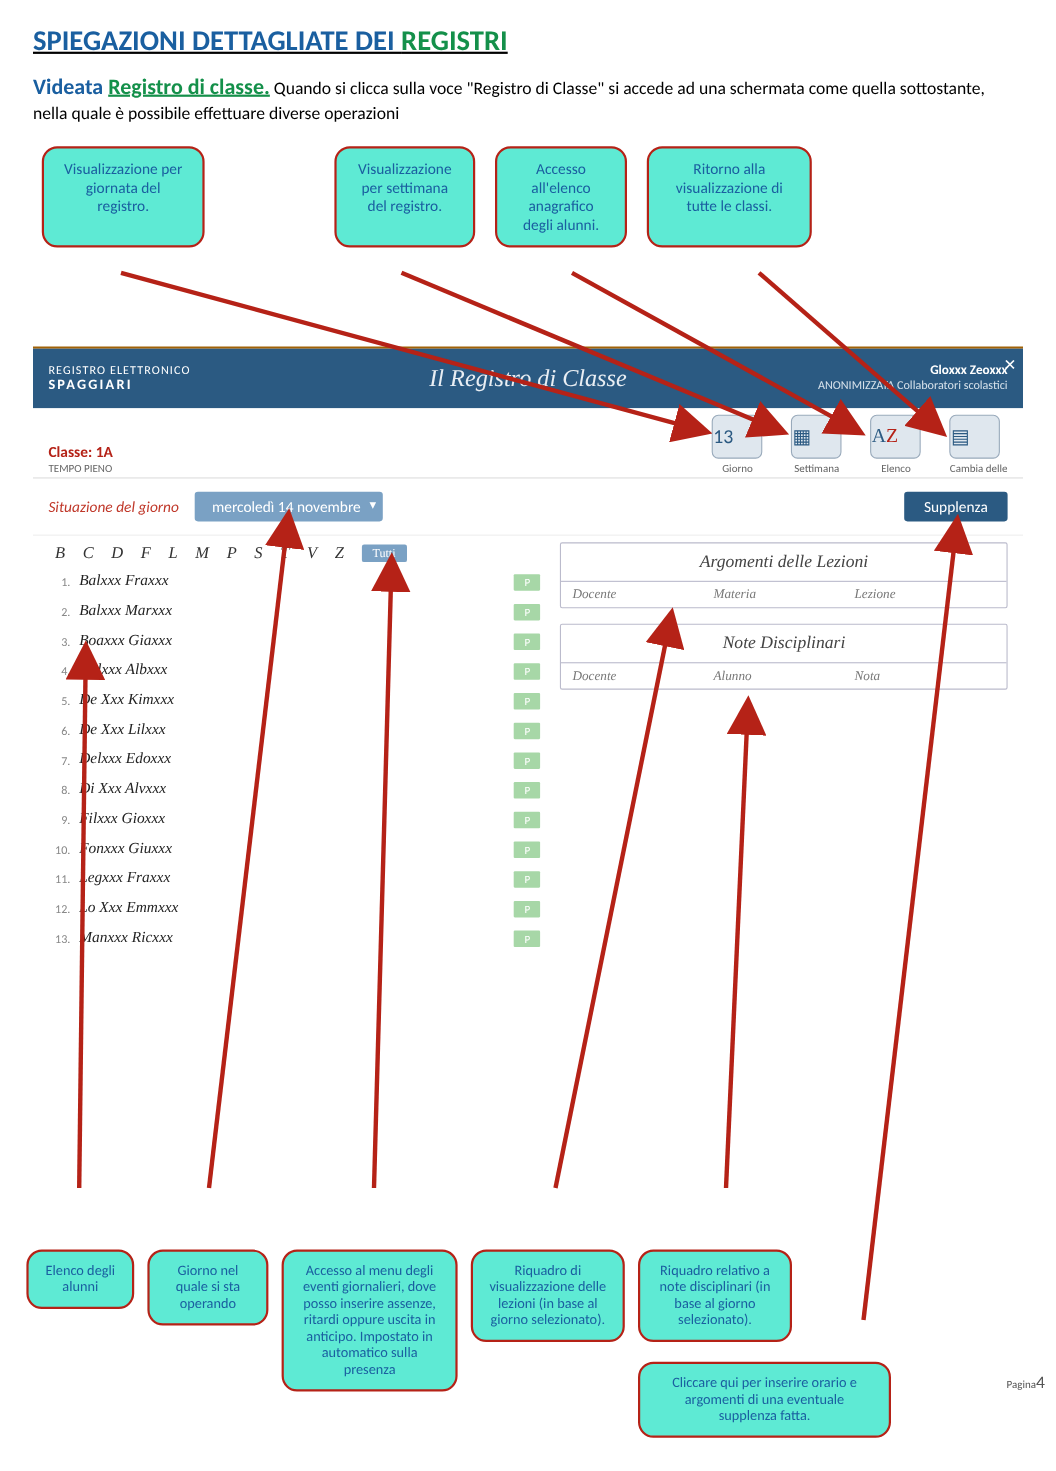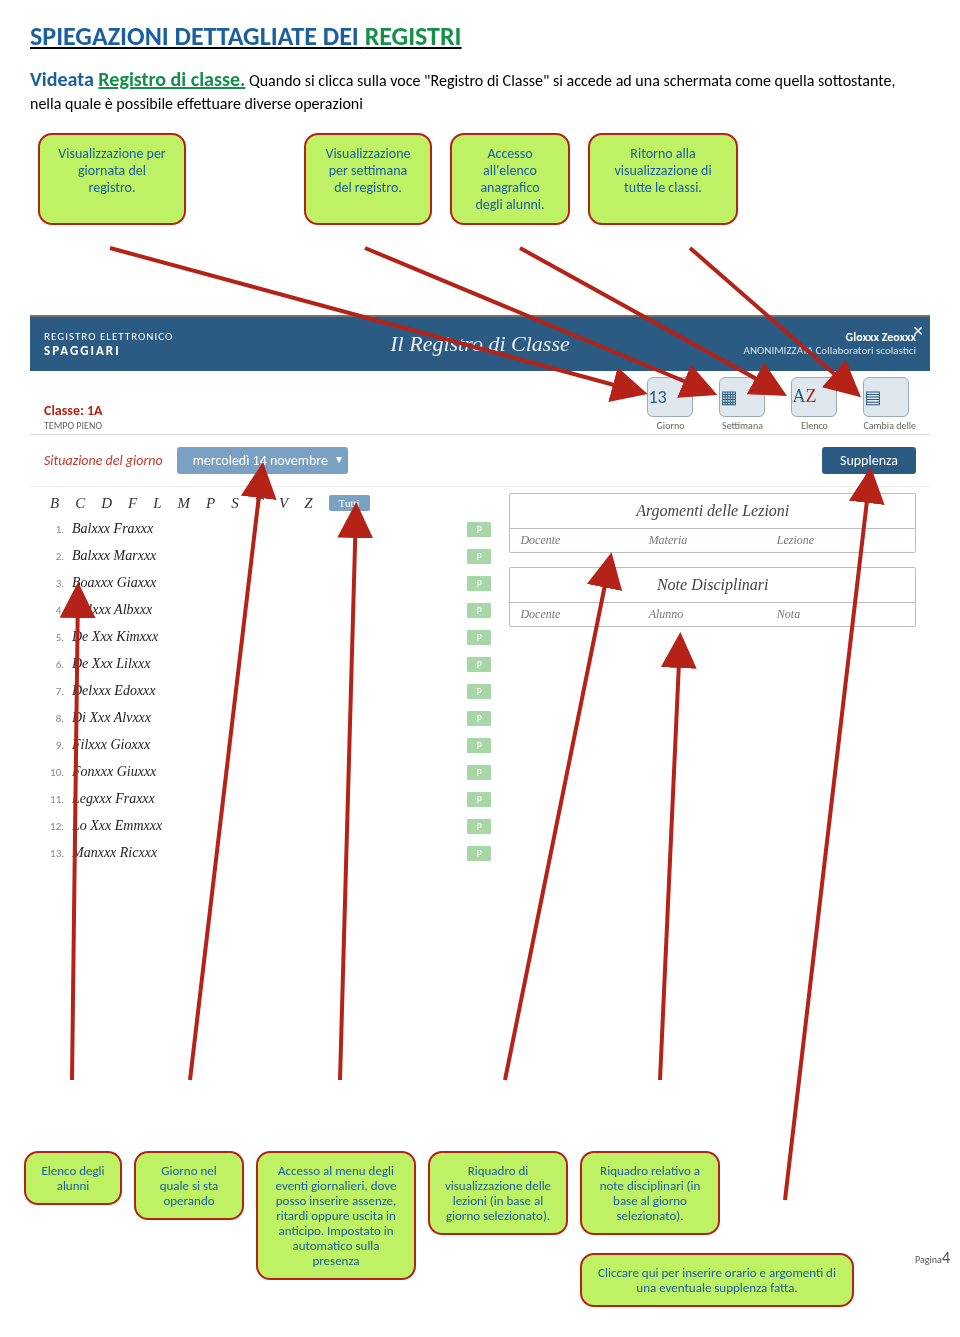--- a/index.html
+++ b/index.html
@@ -5,26 +5,26 @@
   * { box-sizing: border-box; margin: 0; padding: 0; }
   body { font-family: Calibri, Arial, sans-serif; width: 960px; background: #fff; color: #000; position: relative; }
   .page { padding: 20px 30px 40px; position: relative; min-height: 1337px; }
   .title { font-size: 26px; font-weight: 700; text-decoration: underline; margin-bottom: 14px; }
   .title .t1 { color: #1a5fa0; }
   .title .t2 { color: #14904a; }
   .intro { font-size: 16px; line-height: 1.35; margin-bottom: 18px; }
   .intro .v1 { color: #1a5fa0; font-weight: 700; font-size: 20px; }
   .intro .v2 { color: #14904a; font-weight: 700; font-size: 20px; text-decoration: underline; }
   .callouts-row { display: flex; gap: 18px; margin-left: 8px; margin-bottom: 10px; }
-  .callout { background: #bef264; border: 2px solid #b52217; border-radius: 14px; padding: 10px 14px; color: #1a5fa0; font-size: 14px; text-align: center; }
+  .callout { background: #5eead4; border: 2px solid #b52217; border-radius: 14px; padding: 10px 14px; color: #1a5fa0; font-size: 14px; text-align: center; }
   .cw1 { width: 148px; }
   .cw2 { width: 128px; margin-left: 100px; }
   .cw3 { width: 120px; }
   .cw4 { width: 150px; }
-  .screenshot { border-top: 2px solid #737373; margin-top: 90px; position: relative; }
+  .screenshot { border-top: 2px solid #a16207; margin-top: 90px; position: relative; }
   .app-header { background: #2b5a82; color: #fff; display: flex; align-items: center; padding: 8px 14px; position: relative; height: 54px; }
   .app-logo { font-size: 11px; letter-spacing: 1px; }
   .app-logo b { font-size: 13px; letter-spacing: 2px; margin-top: 25px; }
   .app-title { position: absolute; left: 50%; transform: translateX(-50%); font-style: italic; font-size: 22px; font-family: Georgia, serif; color: #e9eef3; }
   .app-user { margin-left: auto; font-size: 11px; text-align: right; color: #d6e1ea; }
   .app-user .un { font-weight: 700; color: #fff; font-size: 12px; }
   .close-x { position: absolute; right: 6px; top: 6px; color: #fff; font-size: 14px; }
   .subhead { display: flex; align-items: flex-end; padding: 6px 14px 2px; border-bottom: 1px solid #ddd; }
   .class-info { flex: 1; }
   .class-name { color: #b52217; font-size: 14px; font-weight: 700; }
@@ -53,21 +53,21 @@
   .right-box-title { text-align: center; font-family: Georgia, serif; font-style: italic; font-size: 16px; padding: 8px; color: #444; }
   .right-box-head { display: flex; font-style: italic; font-family: Georgia, serif; font-size: 12px; color: #777; border-top: 1px solid #bbc; padding: 4px 10px; }
   .right-box-head span { flex: 1; }
   .callouts-bottom { position: absolute; bottom: 30px; left: 24px; display: flex; gap: 12px; align-items: flex-start; }
   .callouts-bottom .callout { font-size: 13px; }
   .cb1 { width: 98px; }
   .cb2 { width: 110px; }
   .cb3 { width: 160px; }
   .cb4 { width: 140px; }
   .cb5 { width: 140px; }
-  .cb5-extra { width: 274px; font-size: 12.5px; margin-top: 18px; }
+  .cb5-extra { width: 230px; font-size: 12.5px; margin-top: 18px; }
   .stack { display: flex; flex-direction: column; }
   .page-num { position: absolute; right: 10px; bottom: 70px; font-size: 11px; color: #555; writing-mode: horizontal-tb; }
   .page-num span { font-size: 16px; }
   svg.arrows { position: absolute; top: 0; left: 0; pointer-events: none; }
   .arrow-line { stroke: #b52217; stroke-width: 4; fill: none; }
   .arrow-head { fill: #b52217; }
 </style>
 </head>
 <body>
 

